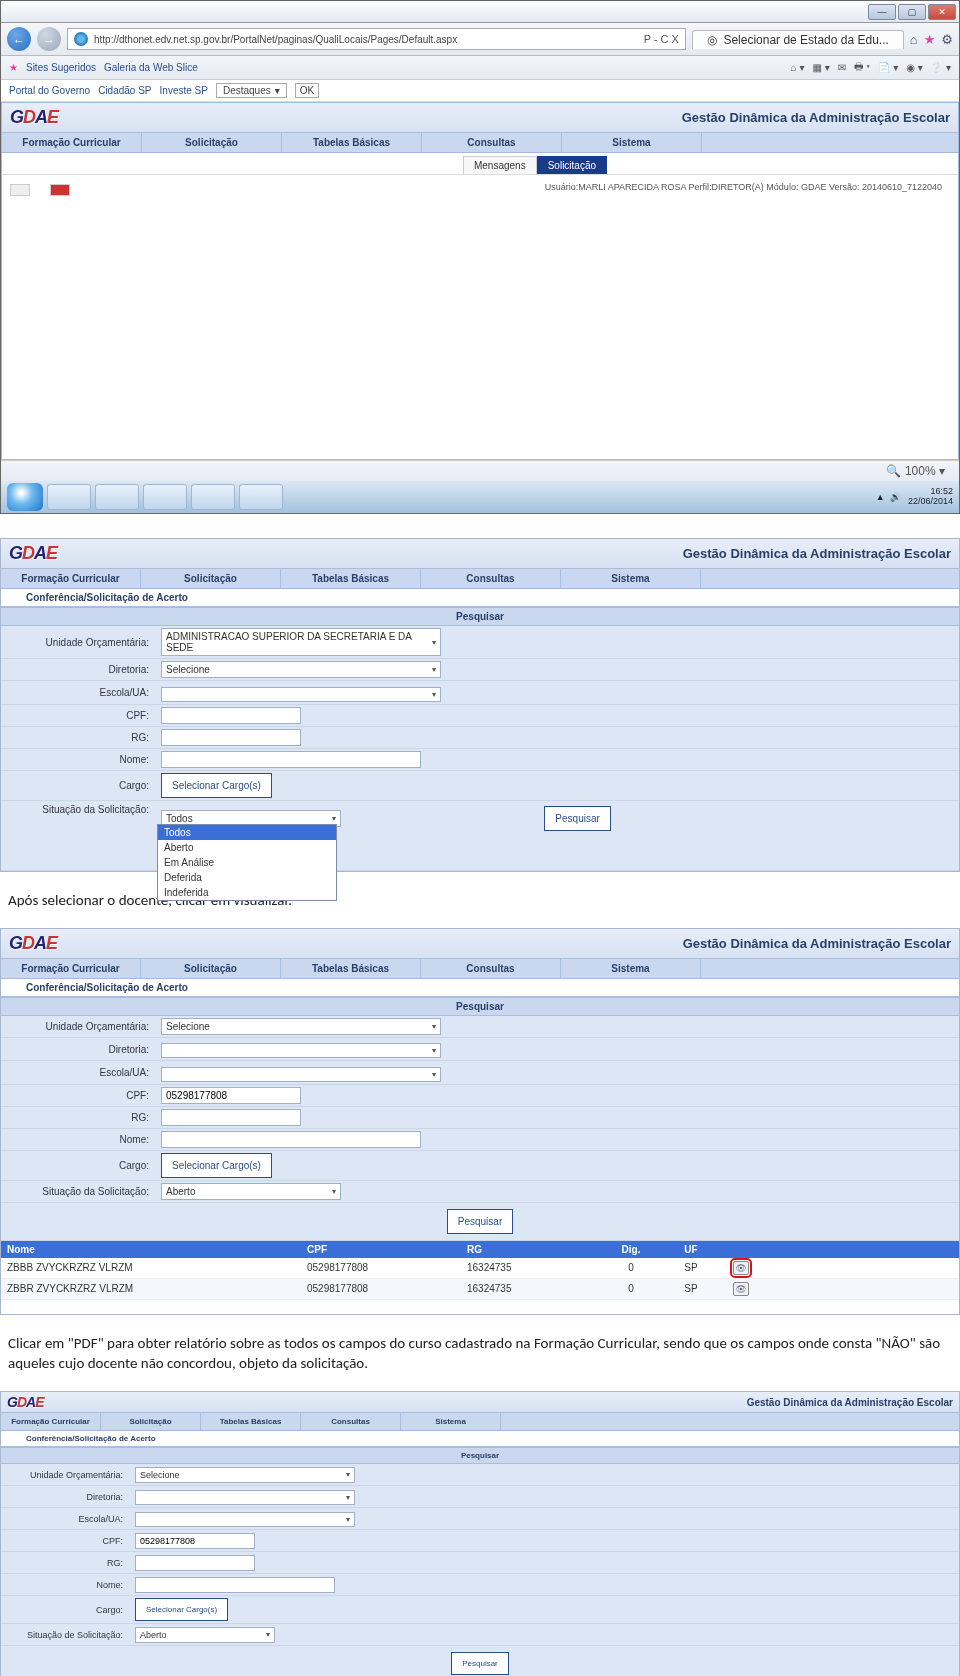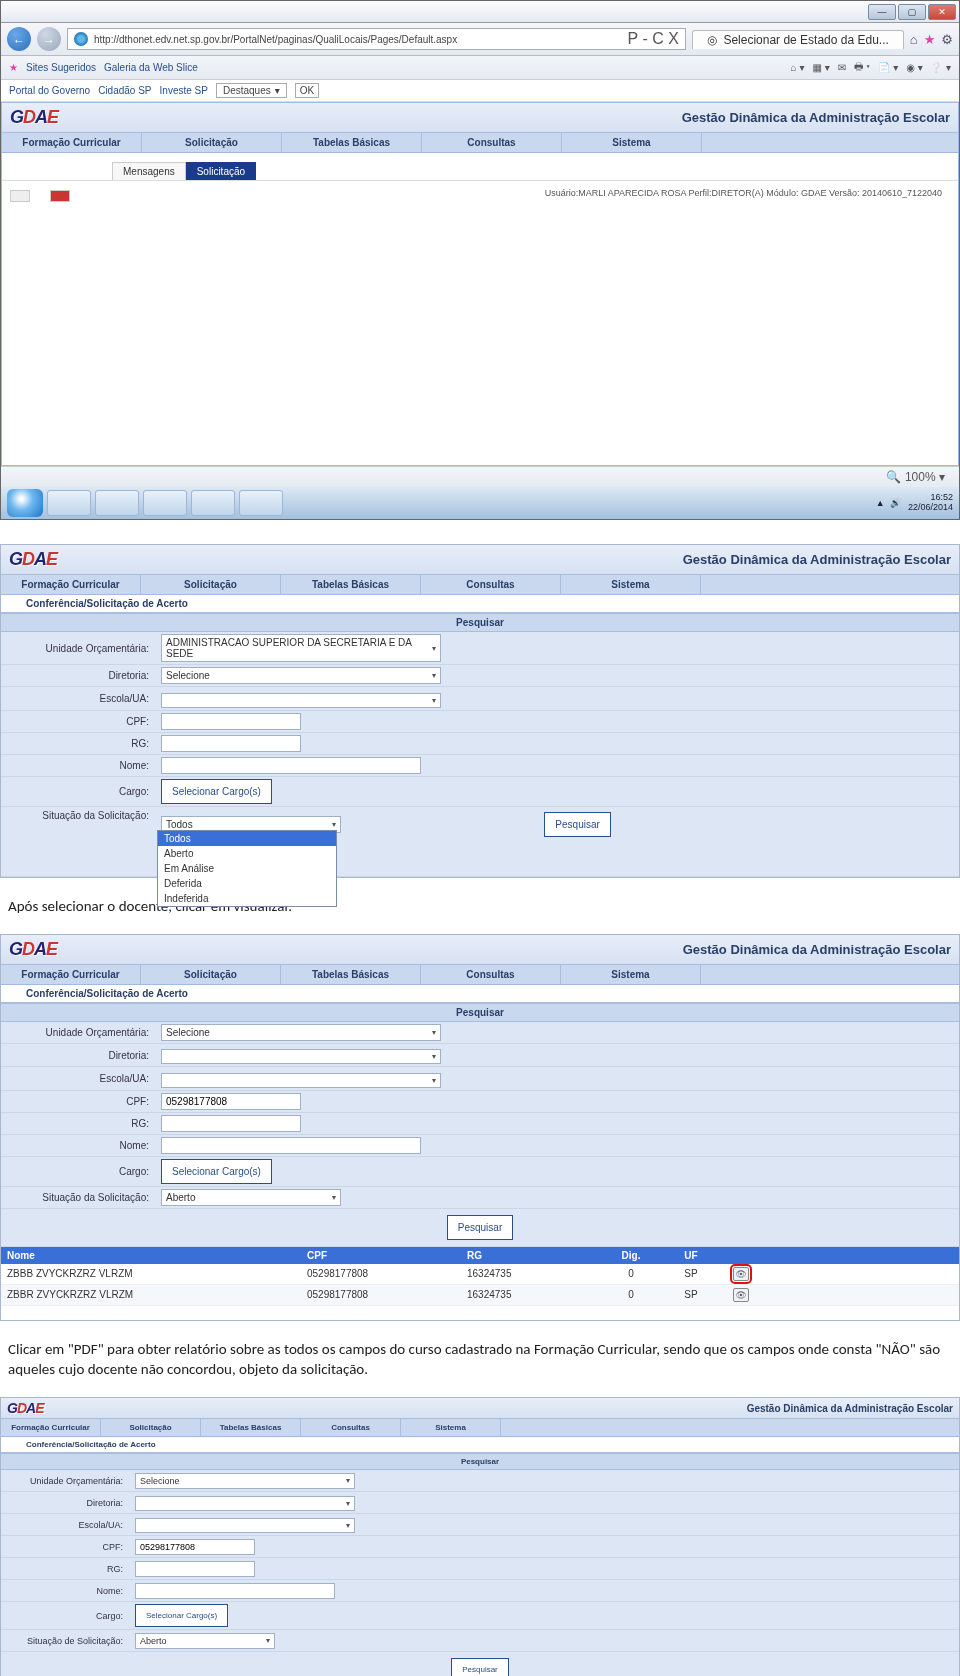--- a/index.html
+++ b/index.html
@@ -14,38 +14,38 @@
   .window-btns { display: flex; gap: 2px; padding-right: 3px; }
   .window-btn { width: 28px; height: 16px; background: linear-gradient(#dce6f2, #b7c7db); border: 1px solid #7a8aa0; border-radius: 2px; display: flex; align-items: center; justify-content: center; color: #333; font-size: 9px; cursor: pointer; }
   .window-btn.close { background: linear-gradient(#e07a70, #c74a3d); color: #fff; }
   
   .nav-bar { display: flex; align-items: center; gap: 6px; background: linear-gradient(#f4f6fa, #e4e9f1); padding: 4px 6px; border-bottom: 1px solid #bbb; }
   .nav-arrow { width: 24px; height: 24px; border-radius: 50%; background: radial-gradient(circle at 35% 30%, #6ba8e8, #2b6fbf); display: flex; align-items: center; justify-content: center; color: #fff; font-size: 12px; cursor: pointer; }
   .nav-arrow.fwd { background: radial-gradient(circle at 35% 30%, #cfd8e4, #9aa8bb); }
   .url-bar { flex: 1; display: flex; align-items: center; border: 1px solid #aab; background: #fff; height: 22px; padding: 0 6px; gap: 6px; }
   .url-bar .ieicon { width: 14px; height: 14px; background: radial-gradient(circle, #5fb8e8 30%, #2276b8 70%); border-radius: 50%; }
   .url-text { font-size: 10px; color: #444; flex: 1; }
-  .search-segment { display: flex; align-items: center; gap: 4px; font-size: 16px; color: #555; }
+  .search-segment { display: flex; align-items: center; gap: 4px; font-size: 11px; color: #555; }
   .ie-tab { background: #fdfdfd; border: 1px solid #bbb; border-bottom: none; padding: 2px 14px; border-radius: 3px 3px 0 0; display: flex; align-items: center; gap: 6px; }
   .fav-bar { display: flex; align-items: center; gap: 8px; background: linear-gradient(#f2f5f9, #e6eaf2); padding: 3px 8px; font-size: 10px; color: #444; border-bottom: 1px solid #ccc; }
   .fav-link { color: #2a4e8a; cursor: pointer; }
   .tool-right { margin-left: auto; display: flex; gap: 8px; align-items: center; color: #555; }
   .tool-right span { cursor: pointer; }
   .small-dd { border: 1px solid #aaa; background: #fff; padding: 1px 6px; font-size: 10px; display: inline-flex; align-items: center; gap: 4px; }
   
   
   .app-panel { border: 1px solid #9fbbe0; background: #fff; }
   .app-header { background: linear-gradient(#e8eef8, #d6e1f2); border-bottom: 1px solid #a8bede; display: flex; align-items: center; gap: 18px; padding: 4px 8px; }
   .app-logo { font-weight: bold; font-style: italic; font-size: 18px; color: #227; text-shadow: 1px 1px 0 #fff; letter-spacing: -1px; }
   .app-logo span.r { color: #c33; }
   .app-title { font-weight: bold; color: #2a4068; font-size: 13px; flex:1; text-align:right; }
   
   .main-menu { display: flex; background: #c9d8ef; border-bottom: 1px solid #9fbbe0; }
   .main-menu-item { padding: 4px 0; width: 140px; text-align: center; font-size: 10px; font-weight: bold; color: #2a4068; border-right: 1px solid #a8bede; cursor: pointer; }
-  .sub-menu-row { display: flex; background: #fff; border-bottom: 1px solid #ddd; height: 28px; align-items: flex-end; padding-left: 110px; }
+  .sub-menu-row { display: flex; background: #fff; border-bottom: 1px solid #ddd; height: 22px; align-items: flex-end; padding-left: 110px; justify-content: center; }
   .sub-tab { font-size: 10px; color: #333; padding: 3px 10px; border: 1px solid #ccc; border-bottom: none; background: #f7f7f7; cursor: pointer; }
   .sub-tab.active { background: #1a3a8a; color: #fff; border-color: #1a3a8a; }
   .info-strip { font-size: 9px; color: #555; padding: 4px 8px; text-align: center; background: #fff; border-bottom: 1px solid #eee; }
   .icons-strip { display:flex; gap:20px; padding: 3px 8px; align-items:flex-end;}
   .mini-flag { width:20px; height:12px; background: #eee; border:1px solid #ccc;}
   
   .content-blank { height: 260px; background: #fff; }
   .status-bar { background: linear-gradient(#f2f5f9, #e6eaf2); border-top: 1px solid #ccc; font-size: 12px; color: #555; display: flex; justify-content: flex-end; padding: 3px 14px; gap: 8px; }
   .taskbar { background: linear-gradient(#dce8f4, #a3c1df); height: 32px; display: flex; align-items: center; padding: 0 6px; gap: 4px; }
   .start-orb { width: 36px; height: 28px; border-radius: 6px; background: radial-gradient(circle at 40% 35%, #fff 5%, #6fb8f0 40%, #2a7fcc 90%); }

